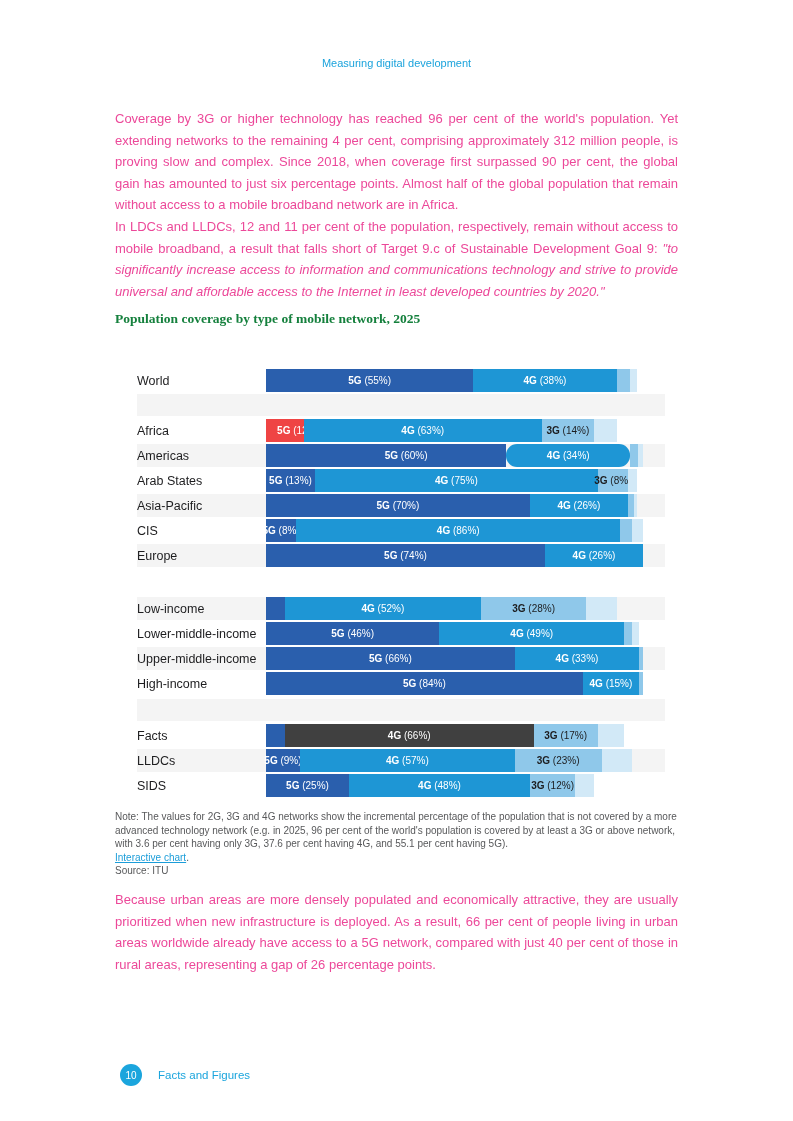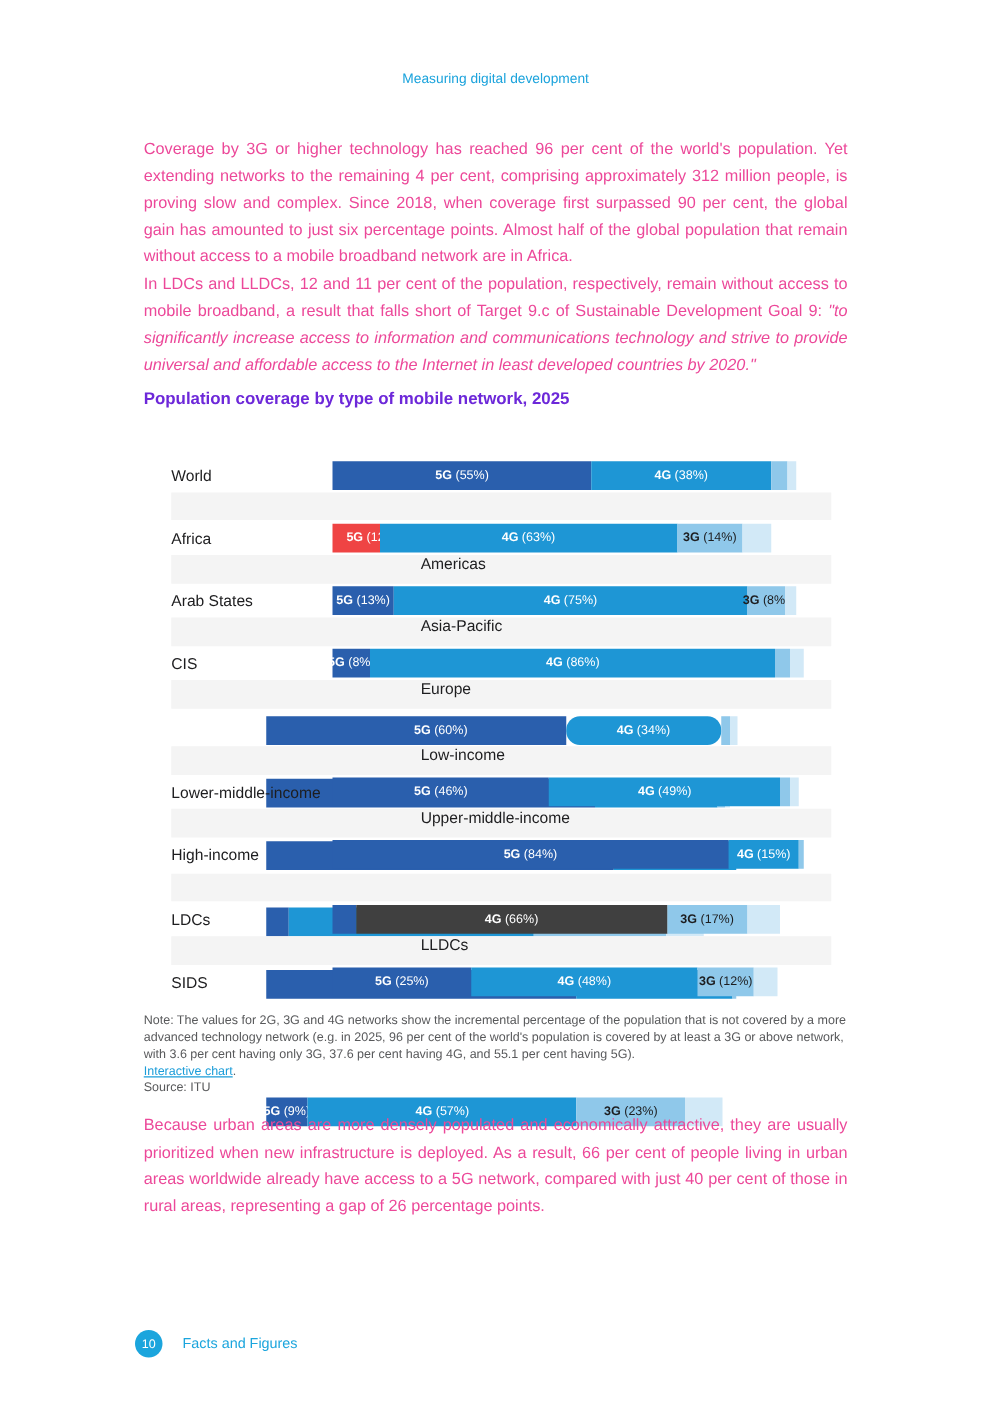--- a/index.html
+++ b/index.html
@@ -30,35 +30,36 @@
   }
   .p1 { top: 108px; }
   .p2 { top: 216px; }
   .p3 { top: 889px; }
   .italic { font-style: italic; }
   .chart-title {
     position: absolute;
     top: 311px; left: 115px;
     font-size: 13.5px;
     font-weight: bold;
-    color: #6d28d9;
+    color: #15803d;
+    font-family: Liberation Serif, serif;
   }
   .chart {
     position: absolute;
     top: 369px; left: 137px;
     width: 528px;
   }
   .crow {
     position: relative;
     height: 23px;
     margin-bottom: 2px;
     display: flex;
     align-items: center;
   }
-  .crow.striped { background: #f4f4f4; flex-direction: column; }
+  .crow.striped { background: #f4f4f4; }
   .crow.spacer-gray { background: #f4f4f4; height: 22px; margin-bottom: 3px; }
   .crow.spacer-gray.pretop { margin-top: 4px; }
   .cgap { height: 26px; margin-bottom: 2px; }
   .cat-label {
     width: 129px;
     flex: 0 0 129px;
     font-size: 12.5px;
     color: #1d1d1f;
     white-space: nowrap;
   }
@@ -91,21 +92,21 @@
     color: #58595b;
     text-align: left;
   }
   .note-link {
     color: #1b9dd9;
     text-decoration: underline;
     cursor: pointer;
   }
   .footer {
     position: absolute;
-    top: 1064px; left: 108px;
+    top: 1064px; left: 120px;
     display: flex;
     align-items: center;
   }
   .page-badge {
     width: 22px; height: 22px;
     border-radius: 50%;
     background: #1ba5dd;
     color: #ffffff;
     font-size: 10px;
     display: flex;
@@ -272,21 +273,21 @@
             <span class="seglabel" style="color: rgb(255, 255, 255);"><b>5G</b> (84%)</span>
           </div>
           <div class="seg" style="width: 56.55px; background: rgb(30, 150, 213);">
             <span class="seglabel" style="color: rgb(255, 255, 255);"><b>4G</b> (15%)</span>
           </div>
           <div class="seg" style="width: 3.77px; background: rgb(143, 200, 234);"></div>
         </div>
       </div>
       <div class="crow spacer-gray pretop"></div>
       <div class="crow">
-        <div class="cat-label">LDCs</div>
+        <div class="cat-label">Facts</div>
         <div class="track">
           <div class="seg" style="width: 18.85px; background: rgb(42, 95, 173);"></div>
           <div class="seg" style="width: 248.82px; background: #404040;">
             <span class="seglabel" style="color: rgb(255, 255, 255);"><b>4G</b> (66%)</span>
           </div>
           <div class="seg" style="width: 64.09px; background: rgb(143, 200, 234);">
             <span class="seglabel" style="color: rgb(29, 29, 31);"><b>3G</b> (17%)</span>
           </div>
           <div class="seg" style="width: 26.39px; background: rgb(210, 233, 247);"></div>
         </div>
@@ -302,21 +303,21 @@
           </div>
           <div class="seg" style="width: 86.71px; background: rgb(143, 200, 234);">
             <span class="seglabel" style="color: rgb(29, 29, 31);"><b>3G</b> (23%)</span>
           </div>
           <div class="seg" style="width: 30.16px; background: rgb(210, 233, 247);"></div>
         </div>
       </div>
       <div class="crow">
         <div class="cat-label">SIDS</div>
         <div class="track">
-          <div class="seg" style="width: 111px; background: rgb(42, 95, 173); text-align: right;">
+          <div class="seg" style="width: 83px; background: rgb(42, 95, 173); text-align: right;">
             <span class="seglabel" style="color: rgb(255, 255, 255);"><b>5G</b> (25%)</span>
           </div>
           <div class="seg" style="width: 180.96px; background: rgb(30, 150, 213);">
             <span class="seglabel" style="color: rgb(255, 255, 255);"><b>4G</b> (48%)</span>
           </div>
           <div class="seg" style="width: 45.24px; background: rgb(143, 200, 234);">
             <span class="seglabel" style="color: rgb(29, 29, 31);"><b>3G</b> (12%)</span>
           </div>
           <div class="seg" style="width: 18.85px; background: rgb(210, 233, 247);"></div>
         </div>

